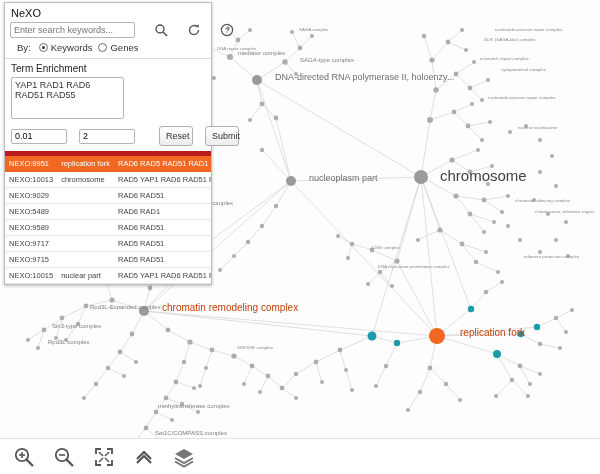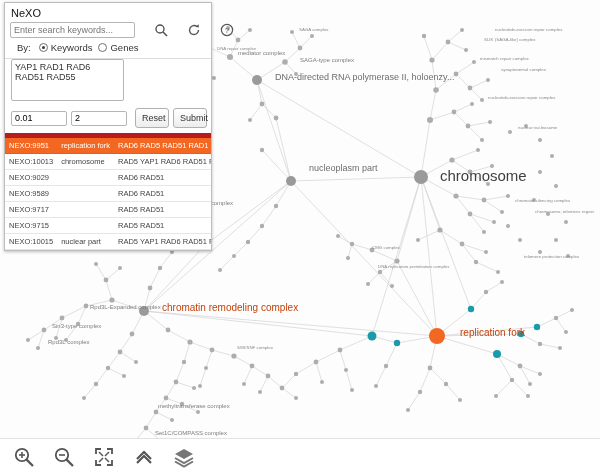--- a/index.html
+++ b/index.html
@@ -134,21 +134,21 @@
     color: #333;
     padding: 2px 3px;
     box-sizing: border-box;
     overflow: hidden;
     font-family: "Liberation Sans", sans-serif;
     resize: none;
   }
   .control-row {
     display: flex;
     align-items: center;
-    gap: 4px;
+    gap: 12px;
     padding: 0 6px 5px 6px;
   }
   .control-row input[type=text] {
     width: 56px;
     height: 15px;
     box-sizing: border-box;
     border: 1px solid #b5b5b5;
     border-radius: 2px;
     font-size: 9px;
     padding: 1px 3px;
@@ -597,21 +597,21 @@
     <div class="node-label tiny" style="left:207px; top:46px;">DNA repair complex</div>
     <div class="node-label small" style="left:228px; top:50px;">mediator complex</div>
     <div class="node-label tiny" style="left:474px; top:37px;">SLIK (SAGA-like) complex</div>
     <div class="node-label tiny" style="left:485px; top:27px;">nucleotide-excision repair complex</div>
     <div class="node-label tiny" style="left:470px; top:56px;">mismatch repair complex</div>
     <div class="node-label small" style="left:290px; top:57px;">SAGA-type complex</div>
     <div class="node-label tiny" style="left:491px; top:67px;">synaptonemal complex</div>
     <div class="node-label med" style="left:265px; top:72px;">DNA-directed RNA polymerase II, holoenzy...</div>
     <div class="node-label tiny" style="left:478px; top:95px;">nucleotide-excision repair complex</div>
     <div class="node-label tiny" style="left:508px; top:125px;">nuclear nucleosome</div>
-    <div class="node-label med" style="left:299px; top:163px;">nucleoplasm part</div>
+    <div class="node-label med" style="left:299px; top:173px;">nucleoplasm part</div>
     <div class="node-label huge" style="left:430px; top:167px;">chromosome</div>
     <div class="node-label tiny" style="left:505px; top:198px;">chromatin silencing complex</div>
     <div class="node-label small" style="left:110px; top:200px;">H4/H2A histone acetyltransferase complex</div>
     <div class="node-label tiny" style="left:525px; top:209px;">chromosome, telomeric region</div>
     <div class="node-label tiny" style="left:362px; top:245px;">CMG complex</div>
     <div class="node-label med" style="left:125px; top:241px;">nuclear chromatin</div>
     <div class="node-label tiny" style="left:368px; top:264px;">DNA replication preinitiation complex</div>
     <div class="node-label tiny" style="left:514px; top:254px;">telomere protection complex</div>
     <div class="node-label small" style="left:80px;  top:304px;">Rpd3L-Expanded complex</div>
     <div class="node-label big" style="left:152px; top:302px;">chromatin remodeling complex</div>
@@ -655,20 +655,21 @@
         <span>Keywords</span>
       </span>
       <span class="radio-opt">
         <span class="radio"></span>
         <span>Genes</span>
       </span>
     </div>
 
     <div class="divider"></div>
 
+    <div class="section-title">Term Enrichment</div>
     <textarea class="term-box" style="">YAP1 RAD1 RAD6 RAD51 RAD55</textarea>
 
     <div class="control-row">
       <input type="text" value="0.01" style="">
       <input type="text" value="2" style="">
       <span class="spacer"></span>
       <button class="btn">Reset</button>
       <button class="btn">Submit</button>
     </div>
 
@@ -684,20 +685,26 @@
           <tr>
             <td class="c0">NEXO:10013</td>
             <td class="c1">chromosome</td>
             <td class="c2">RAD5 YAP1 RAD6 RAD51 RAD1</td>
 
           </tr>
           <tr>
             <td class="c0">NEXO:9029</td>
             <td class="c1"></td>
             <td class="c2">RAD6 RAD51</td>
+
+          </tr>
+          <tr>
+            <td class="c0">NEXO:5489</td>
+            <td class="c1"></td>
+            <td class="c2">RAD6 RAD1</td>
 
           </tr>
           <tr>
             <td class="c0">NEXO:9589</td>
             <td class="c1"></td>
             <td class="c2">RAD6 RAD51</td>
 
           </tr>
           <tr>
             <td class="c0">NEXO:9717</td>

